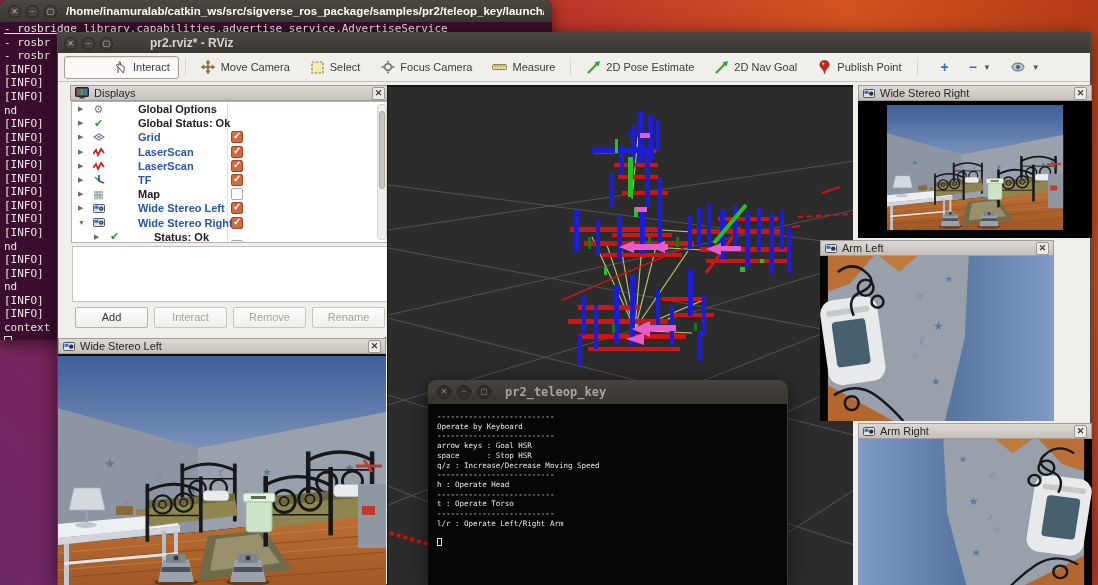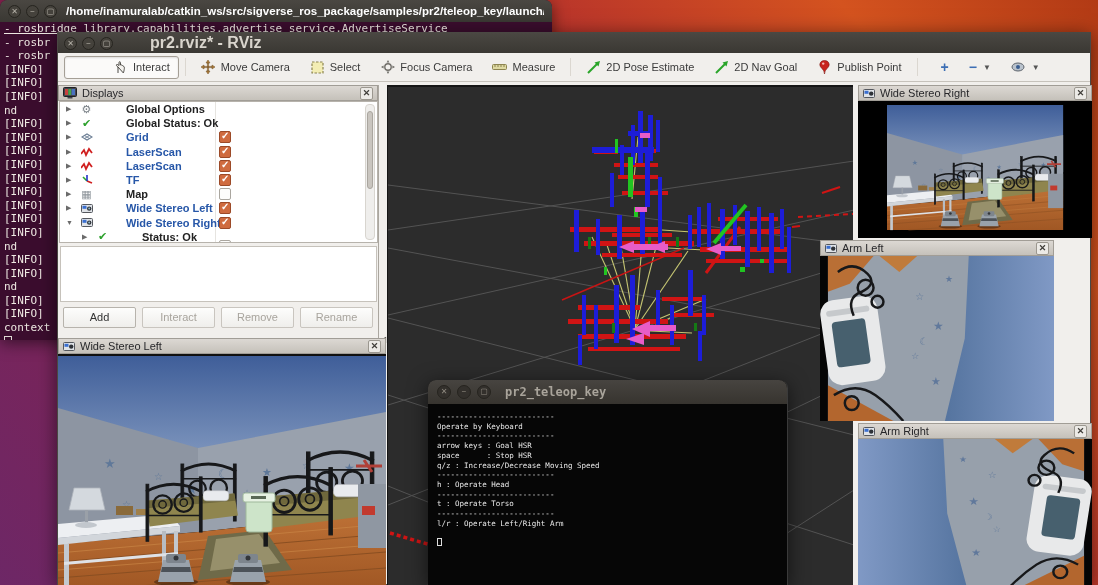--- a/index.html
+++ b/index.html
@@ -22,39 +22,39 @@
   .term1 .tbody { position:absolute; left:4px; top:22px; right:2px; bottom:0;
                   font-family:"DejaVu Sans Mono", monospace; font-size:11px; line-height:13.6px;
                   color:#eee8e2; overflow:hidden; }
   .tline { white-space:pre; }
   .tline.link { text-decoration:underline; }
   .tcursor { display:inline-block; width:8px; height:12px; border:1px solid #ded8d2; margin-top:1px; }
   
   .rviz { position:absolute; left:57px; top:32px; width:1034px; height:553px; background:#f1efec;
           border:1px solid #4a4843; box-shadow:0 3px 18px rgba(0,0,0,.55); z-index:2; }
   .rviz .titlebar { position:absolute; left:0; top:0; right:0; height:20px; padding:0 6px; }
-  .rviz .rtitle { color:#d9d5cd; font-weight:bold; font-size:16px; margin-left:32px; }
+  .rviz .rtitle { color:#d9d5cd; font-weight:bold; font-size:12px; margin-left:32px; }
   .toolbar { position:absolute; left:0; top:20px; right:0; height:29px; background:#f1efec;
              border-bottom:1px solid #c6c2bb; display:flex; align-items:center; padding:0 6px;
              font-size:11px; color:#3b3b3b; gap:2px; }
   .tbtn { display:flex; align-items:center; gap:5px; padding:3px 8px; border:1px solid transparent;
           border-radius:3px; white-space:nowrap; }
   .tbtn.active { background:#fbfaf9; border-color:#a59f96; box-shadow:inset 0 1px 2px rgba(0,0,0,.12);padding-left:48px; }
   .tsep { width:1px; height:18px; background:#dbd7d0; margin:0 4px; }
   .ticon { display:inline-flex; width:15px; height:15px; align-items:center; justify-content:center; }
   .plusmin { color:#3c6eb4; font-weight:bold; font-size:14px; }
   .caret { font-size:8px; color:#555; margin-left:1px; }
   
   .panelhead { display:flex; align-items:center; gap:5px; height:16px; padding:0 4px;
                background:linear-gradient(#dcd8d3,#c5c1ba); border:1px solid #a19d96;
                font-size:11px; color:#27272a; }
   .phclose { margin-left:auto; width:13px; height:13px; background:#eceae6; border:1px solid #9b978f;
              border-radius:2px; font-size:9px; line-height:11px; text-align:center; color:#3f3d39;
              font-weight:bold; flex:0 0 auto; }
-  .displays { position:absolute; left:0; top:52px; width:321px; height:253px; background:#f1efec;
+  .displays { position:absolute; left:12px; top:52px; width:321px; height:253px; background:#f1efec;
               border-right:1px solid #aaa69f; }
   .tree { position:absolute; left:1px; top:16px; width:319px; height:142px; background:#fff;
           border:1px solid #b7b3ac; overflow:hidden; font-size:11px; }
   .treediv { position:absolute; left:155px; top:0; bottom:0; width:1px; background:#e6e4e0; }
   .trow { position:relative; height:14.2px; display:flex; align-items:center; }
   .exp { position:absolute; left:6px; width:10px; font-size:7px; color:#6b6b6b; }
   .ricon { position:absolute; left:20px; width:13px; height:13px; display:inline-flex;
            align-items:center; justify-content:center; font-size:11px; }
   .tlabel { position:absolute; left:37px; font-weight:bold; color:#222; white-space:nowrap;margin-left:29px; }
   .tlabel.blue { color:#2757a8; }

